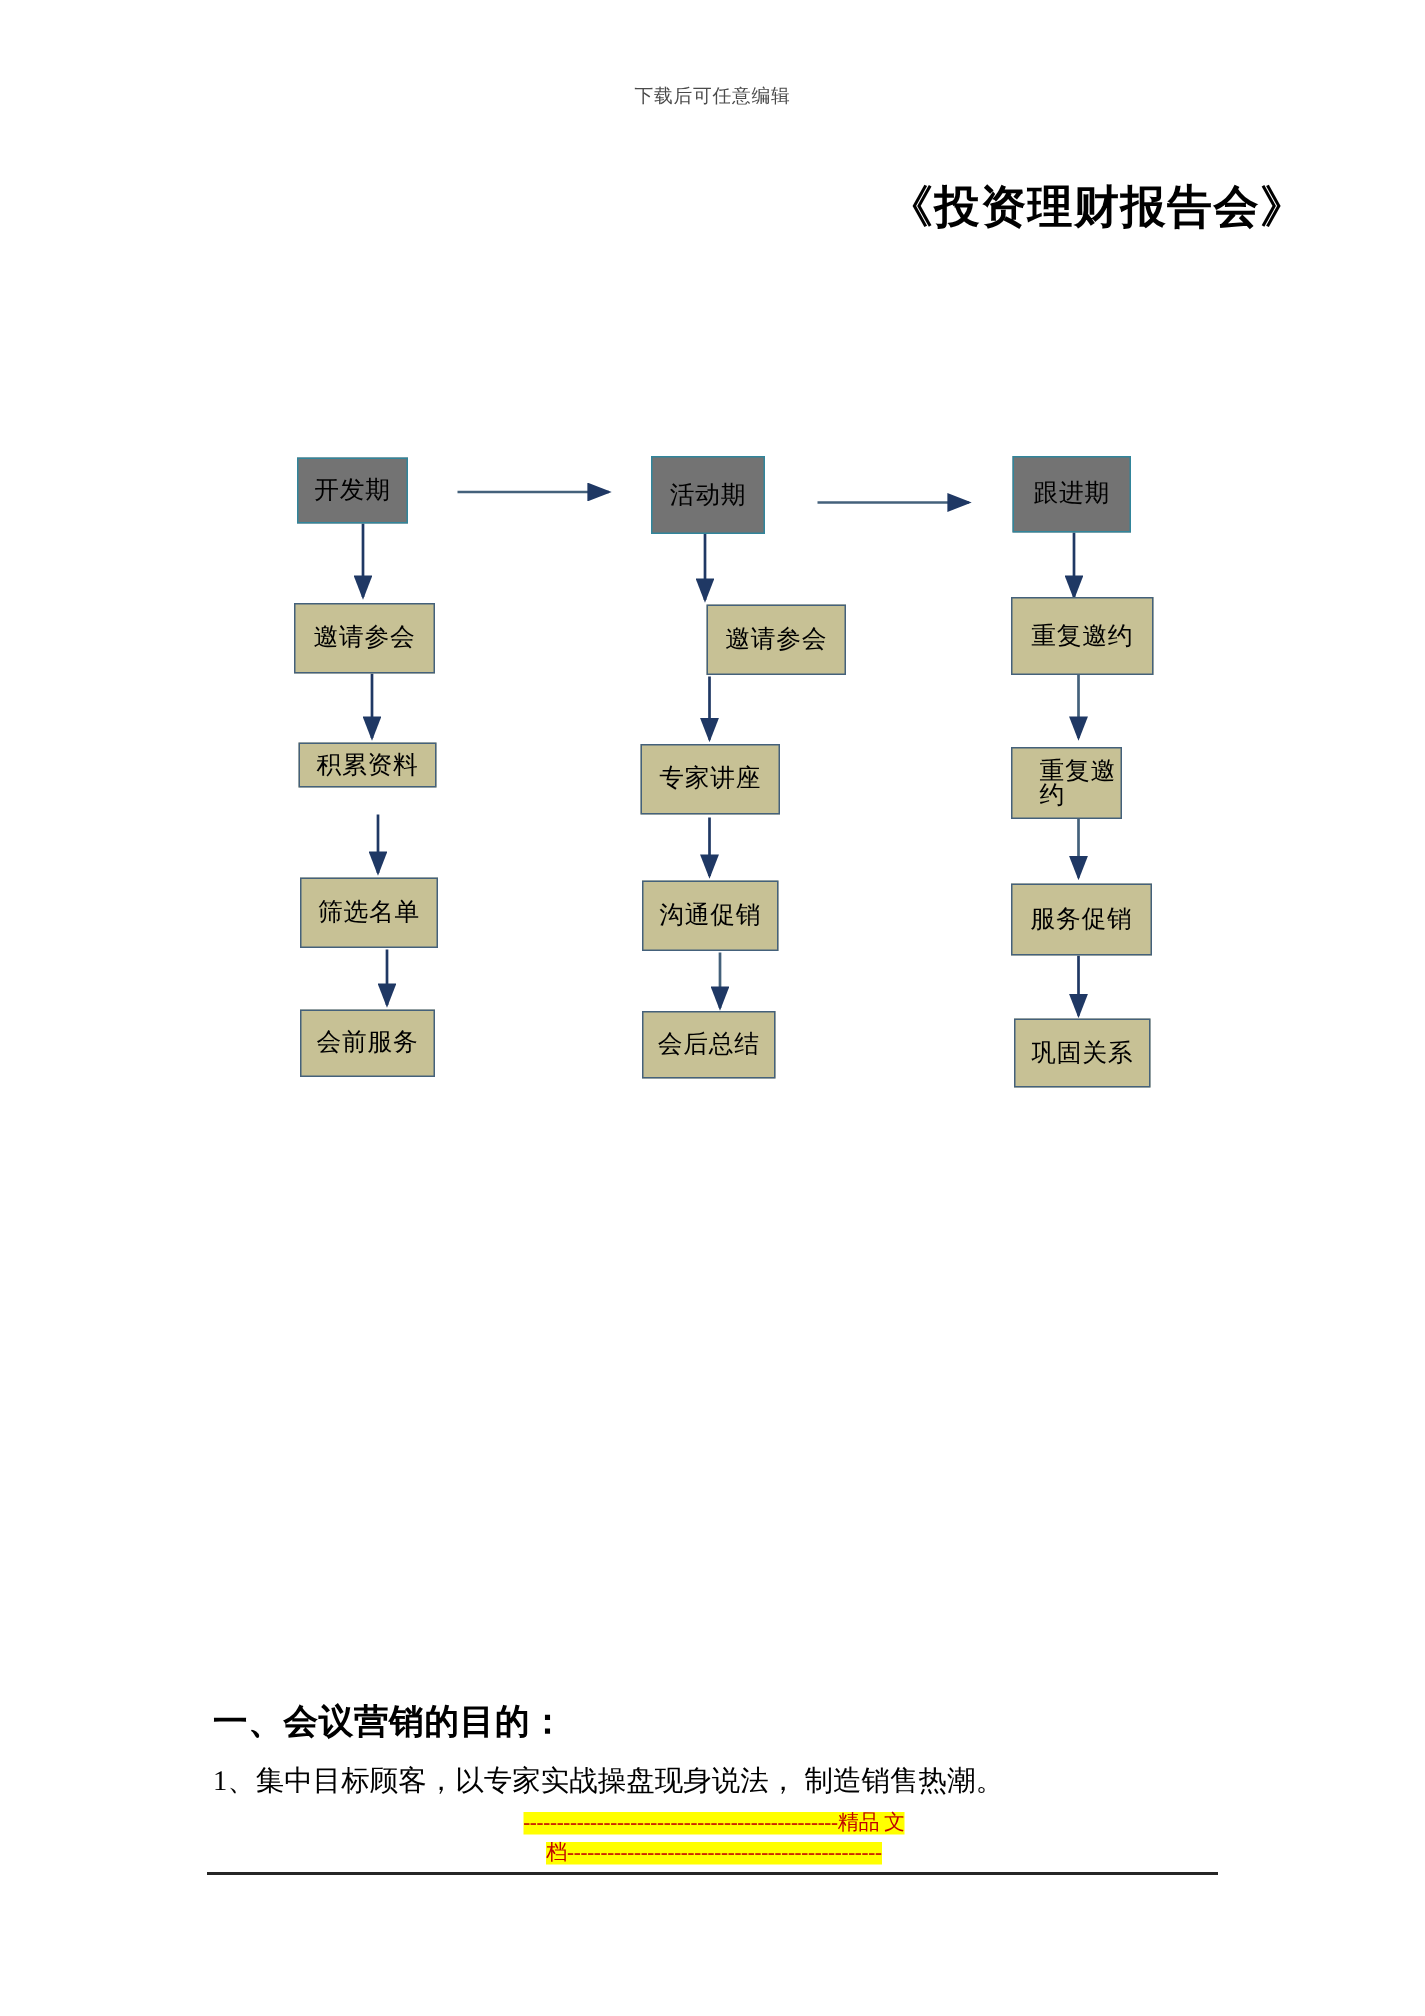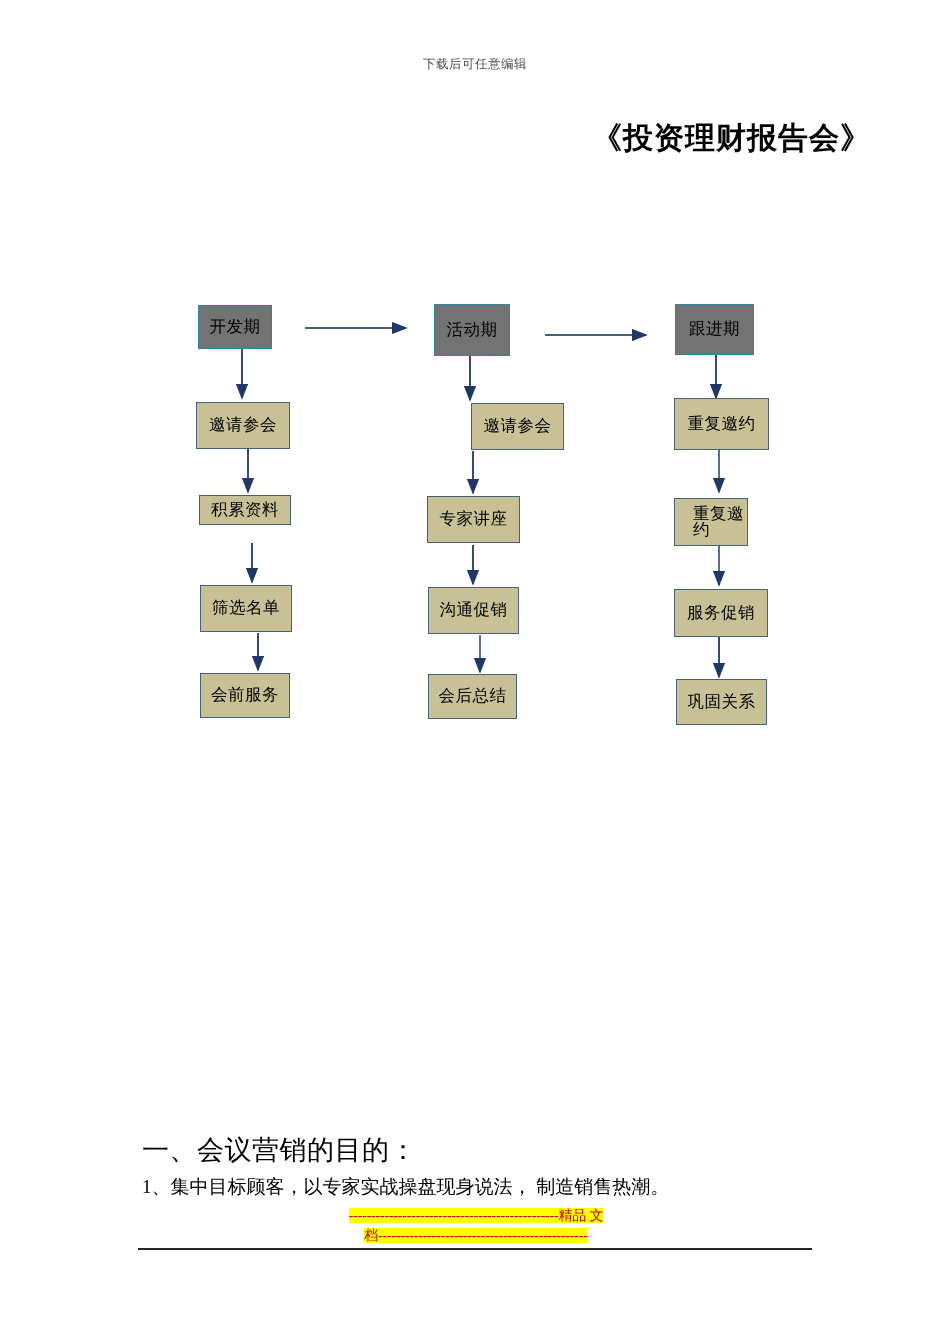--- a/index.html
+++ b/index.html
@@ -80,22 +80,22 @@
   .fc-box.khaki {
     background: #C7C195;
     border: 1.6px solid #44617B;
   }
 
   
   .section-heading {
     position: absolute;
     top: 1132px;
     left: 142px;
-    font-size: 27px;
-    font-weight: normal;
+    font-size: 23px;
+    font-weight: bold;
     letter-spacing: 0.5px;
     white-space: nowrap;
   }
   .body-line {
     position: absolute;
     top: 1174px;
     left: 142px;
     font-size: 19px;
     letter-spacing: 0px;
     white-space: nowrap;

